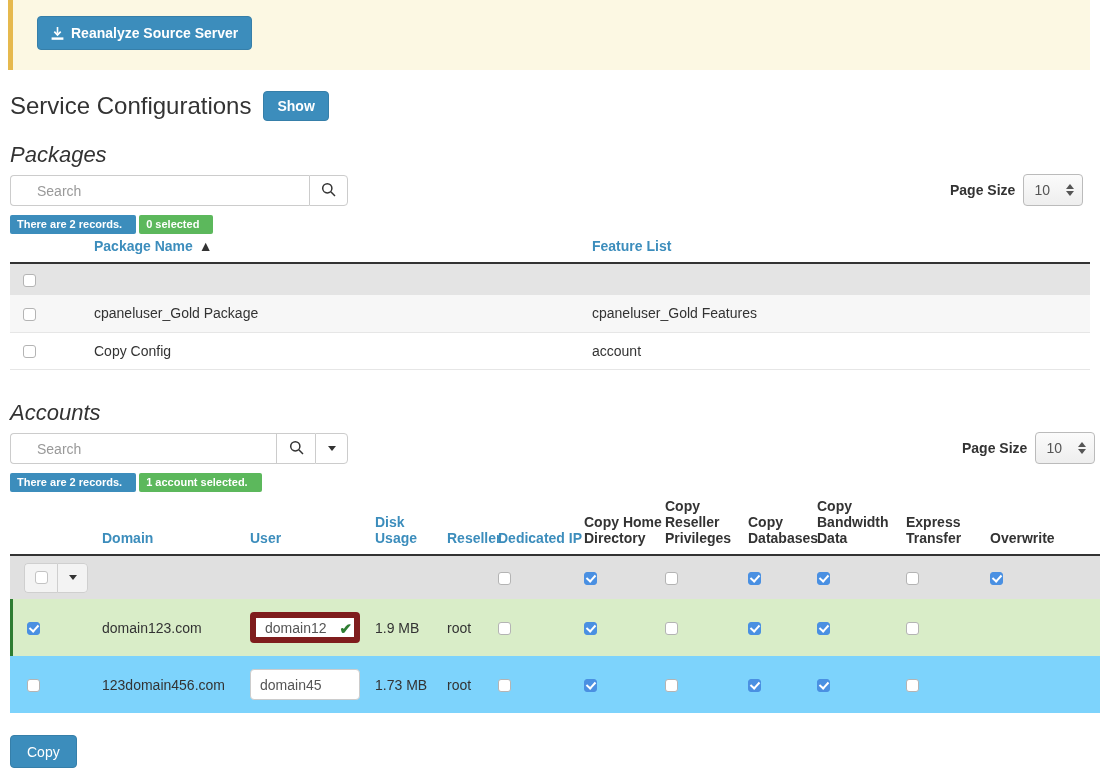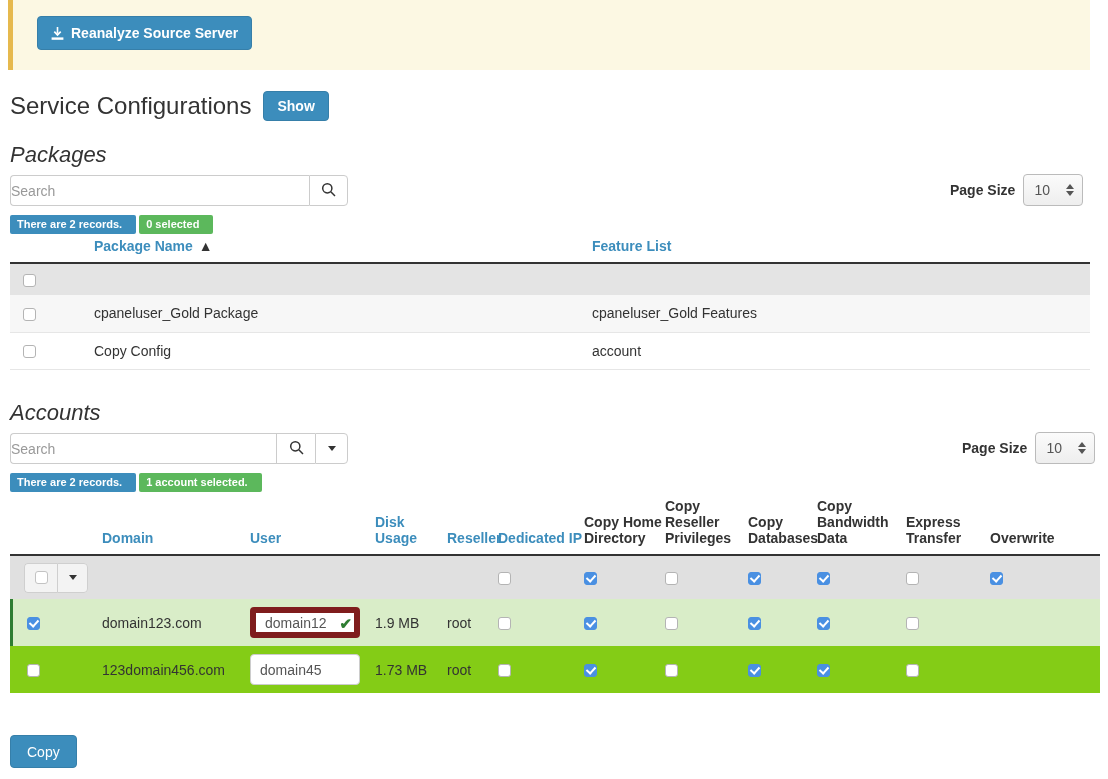--- a/index.html
+++ b/index.html
@@ -98,21 +98,21 @@
   .searchwrap {
     position: absolute;
     display: flex;
     height: 31px;
   }
   .search-input {
     height: 31px;
     border: 1px solid #cccccc;
     border-right: none;
     border-radius: 4px 0 0 4px;
-    padding: 0 0;
+    padding: 0 26px;
     font-size: 14px;
     font-family: "Liberation Sans", sans-serif;
     color: #555555;
     box-sizing: border-box;
     outline: none;
     background: #ffffff;
   }
   .search-input::placeholder { color: #999999; }
   .search-btn {
     width: 39px;
@@ -241,23 +241,23 @@
   
   #packages-table { left: 10px; top: 238px; width: 1080px; }
   #packages-table tr.filterrow { background: #e4e4e4; height: 32px; }
   #packages-table tr.datarow { height: 37px; border-bottom: 1px solid #e6e6e6; }
   #packages-table tr.row-odd { background: #f7f7f7; }
   #packages-table tr.row-even { background: #ffffff; }
 
   
   #accounts-table { left: 10px; top: 498px; width: 1090px; }
   #accounts-table tr.filterrow { background: #e0e0e0; height: 44px; }
-  #accounts-table tr.acctrow { height: 47px; border-radius: 20px; }
+  #accounts-table tr.acctrow { height: 57px; border-radius: 20px; }
   #accounts-table tr.selected { background: #d9edc8; }
-  #accounts-table tr.plain { background: #84cc16; }
+  #accounts-table tr.plain { background: #7dd3fc; }
   td.selmark { position: relative; }
   tr.selected td.selmark::before {
     content: "";
     position: absolute;
     left: 0; top: 0; bottom: 0;
     width: 3px;
     background: #2e7d32;
   }
 
   

